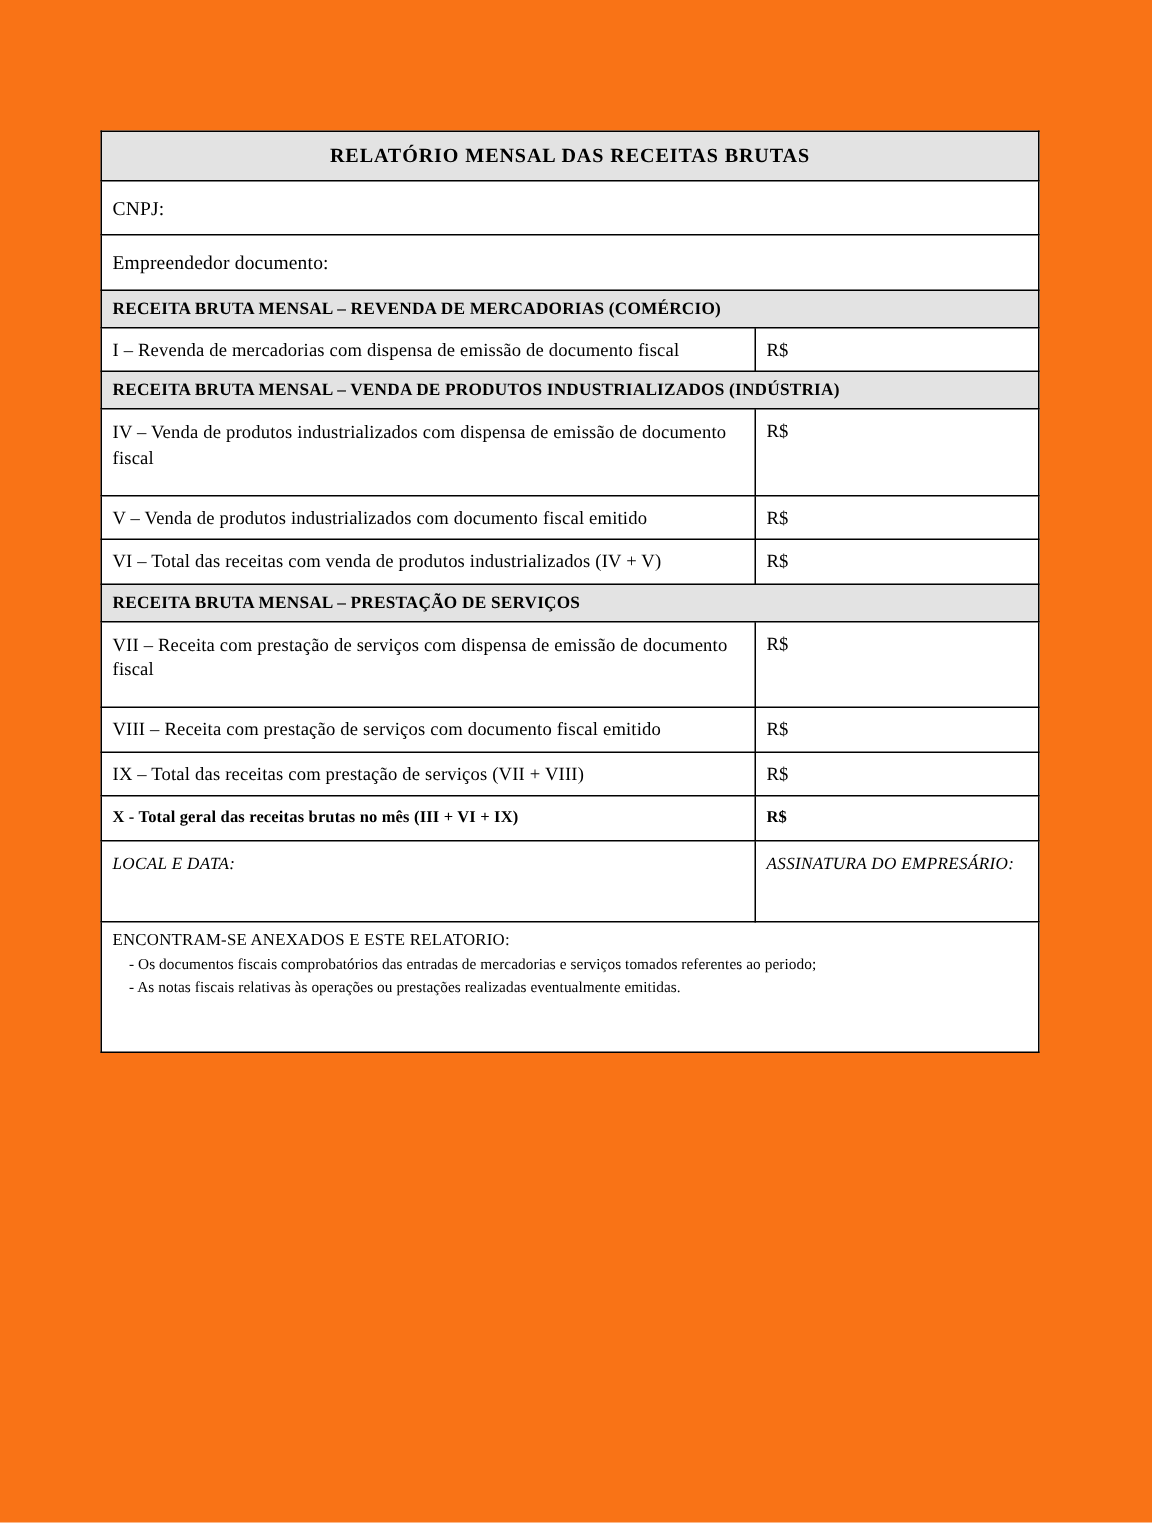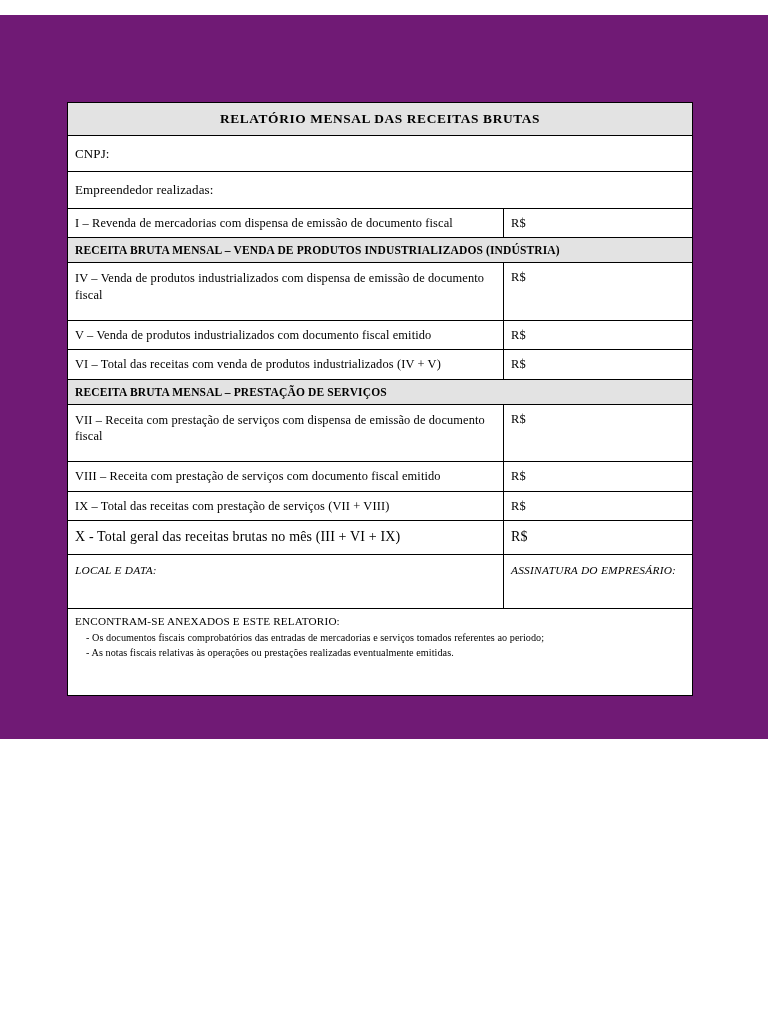--- a/index.html
+++ b/index.html
@@ -13,24 +13,24 @@
     height: 1024px;
     font-family: "Liberation Serif", "DejaVu Serif", serif;
     color: #000000;
     position: relative;
     overflow: hidden;
   }
 
   #page {
     position: absolute;
     left: 0;
-    top: 15px;
+    top: 0;
     width: 768px;
-    height: 724px;
-    background: #701a75;
+    height: 1015px;
+    background: #f97316;
   }
 
   #form-table {
     position: absolute;
     left: 67px;
     top: 87px;
     width: 625px;
     border-collapse: collapse;
     table-layout: fixed;
     background: #ffffff;
@@ -89,22 +89,22 @@
   .item-value .cell {
     padding-top: 6px;
     padding-bottom: 6px;
   }
   .item-label.tall .cell {
     padding-top: 7px;
     padding-bottom: 16px;
   }
 
   .row-total .cell {
-    font-weight: normal;
-    font-size: 14px;
+    font-weight: bold;
+    font-size: 11px;
     padding-top: 7px;
     padding-bottom: 7px;
   }
 
   
   .sign-cell .cell {
     font-size: 11.4px;
     padding-top: 8px;
     padding-bottom: 30px;
     letter-spacing: 0.02em;
@@ -151,25 +151,30 @@
       </tr>
 
       <tr>
         <td colspan="2" class="ident-cell">
           <div class="cell">CNPJ:</div>
         </td>
       </tr>
 
       <tr>
         <td colspan="2" class="ident-cell">
-          <div class="cell">Empreendedor realizadas:</div>
-        </td>
-      </tr>
-
-
+          <div class="cell">Empreendedor documento:</div>
+        </td>
+      </tr>
+
+
+      <tr>
+        <td colspan="2" class="section-cell">
+          <div class="section-text">RECEITA BRUTA MENSAL – REVENDA DE MERCADORIAS (COMÉRCIO)</div>
+        </td>
+      </tr>
 
       <tr>
         <td class="item-label">
           <div class="cell">I – Revenda de mercadorias com dispensa de emissão de documento fiscal</div>
         </td>
         <td class="item-value">
           <div class="cell">R$</div>
         </td>
       </tr>
 

